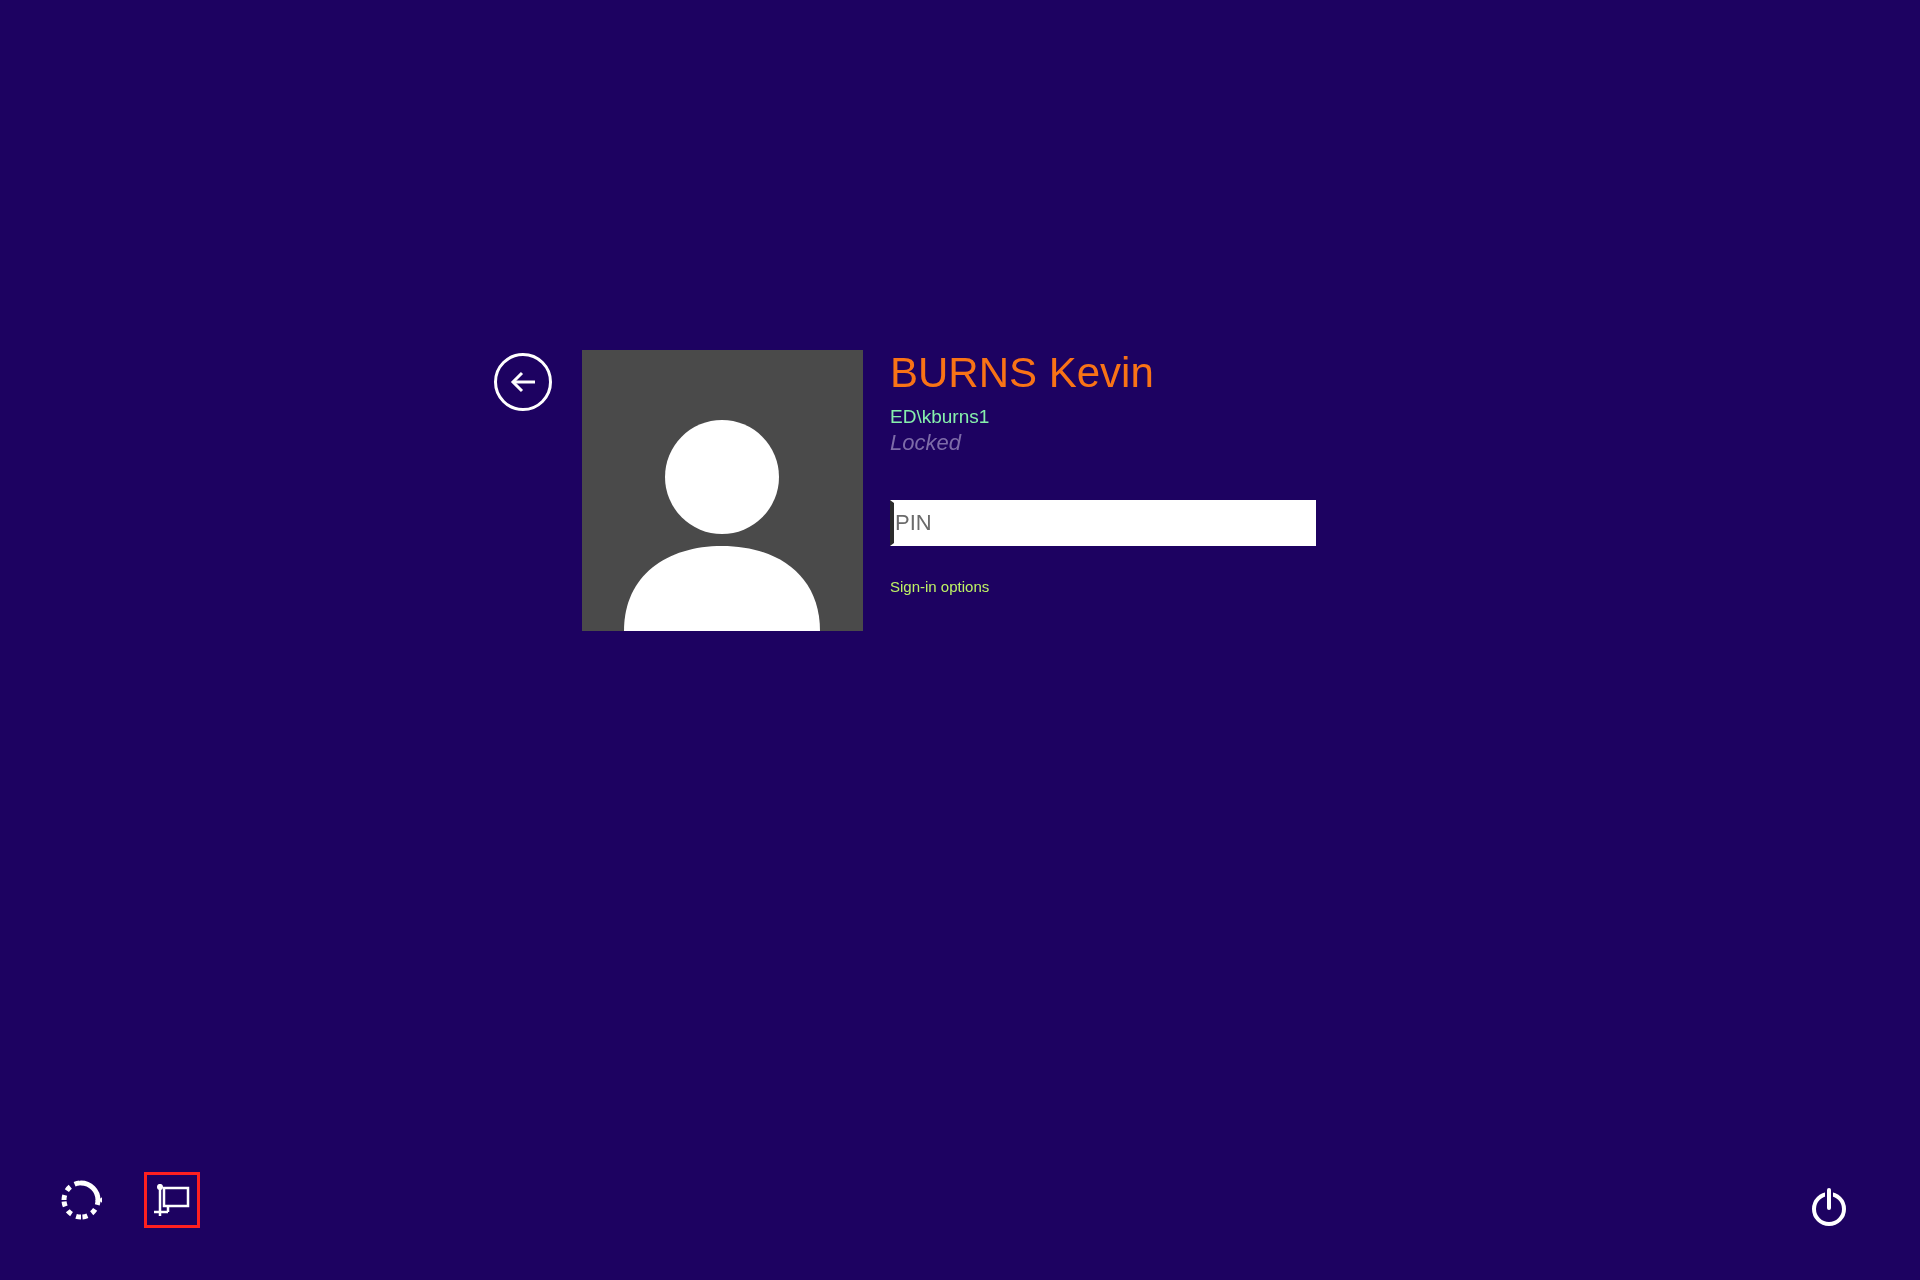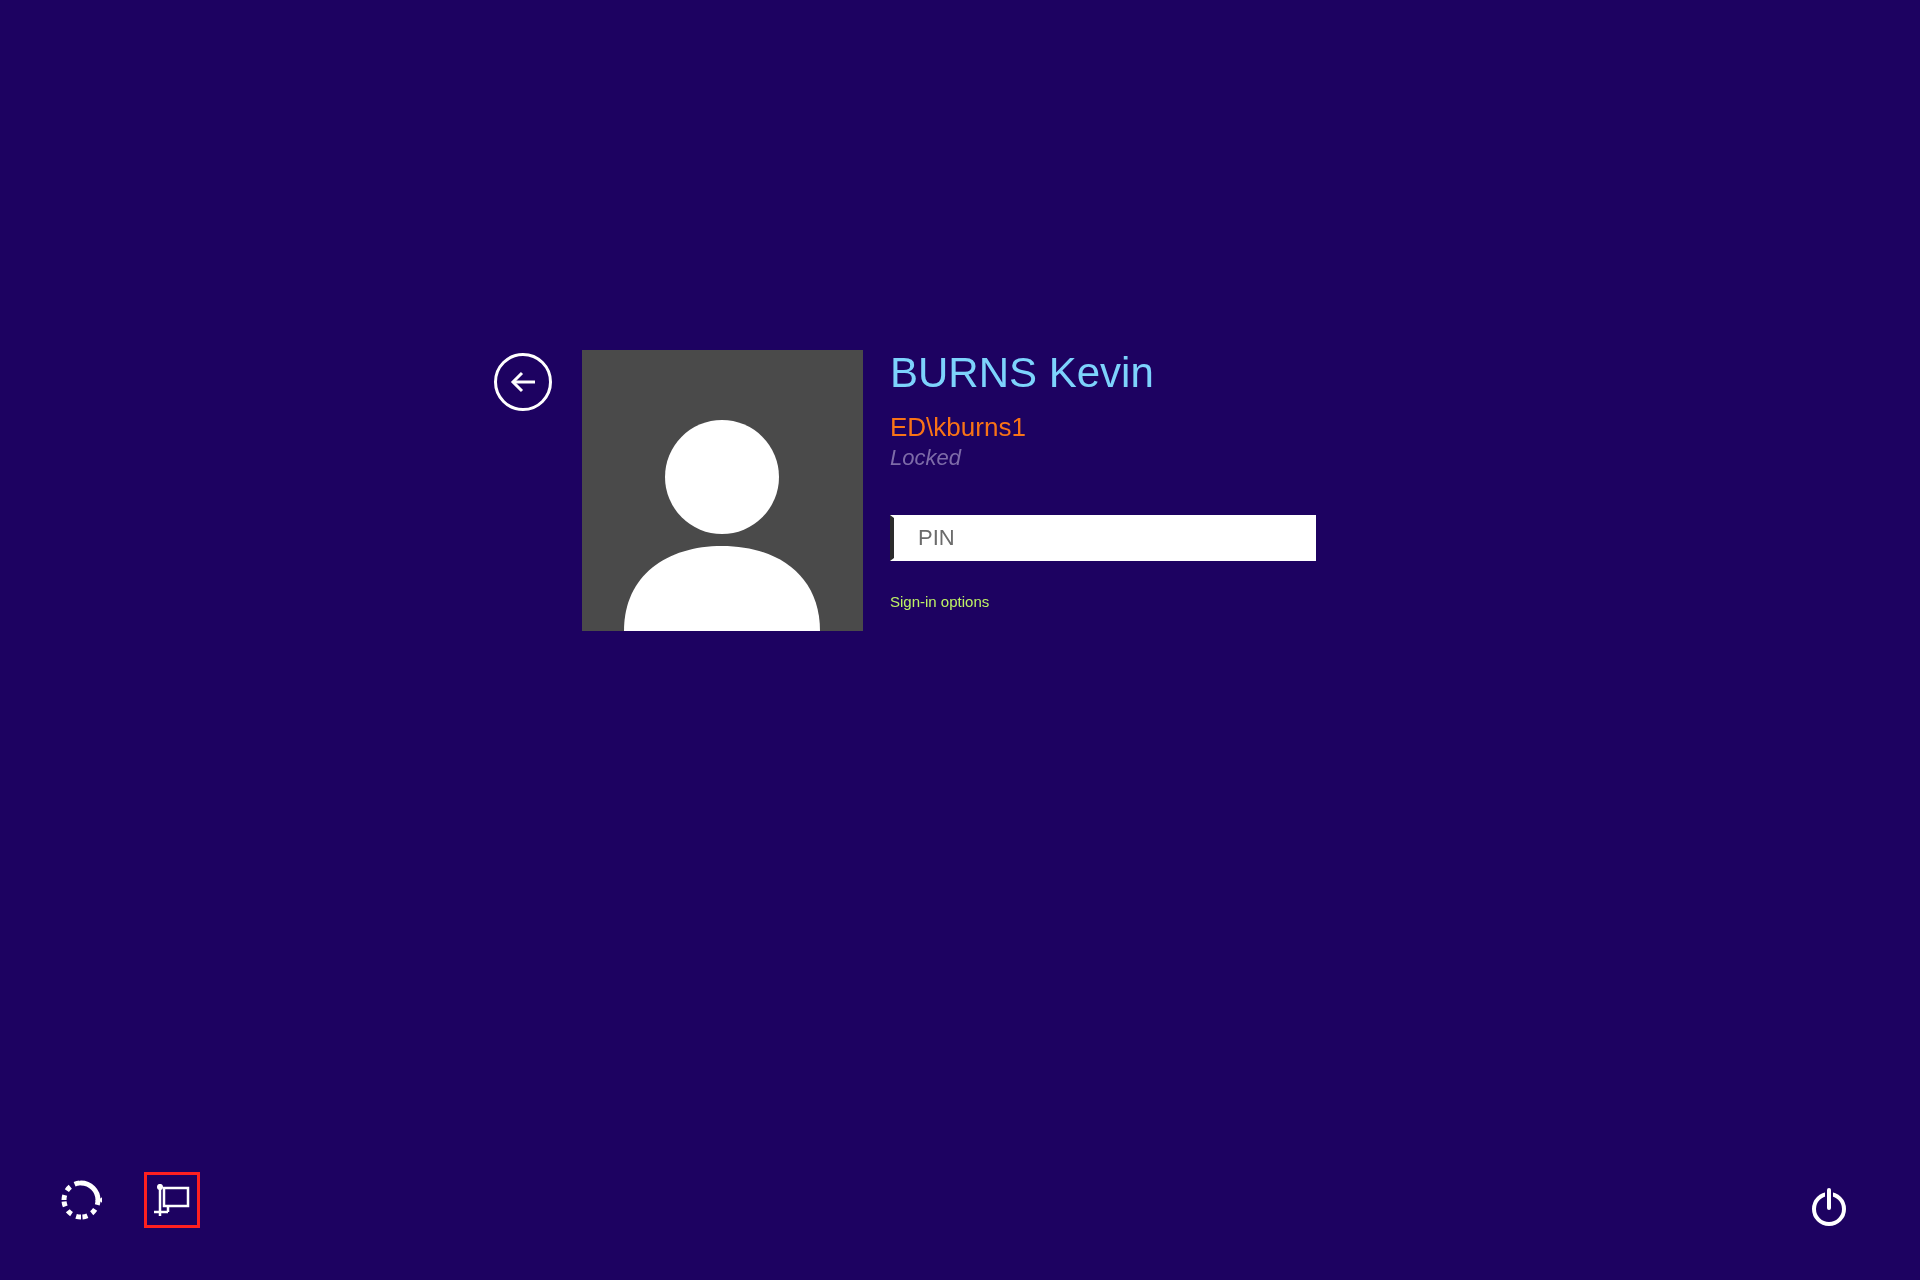--- a/index.html
+++ b/index.html
@@ -59,49 +59,49 @@
       width: 100%;
       height: 100%;
     }
     
     .user-info {
       display: flex;
       flex-direction: column;
     }
     
     .user-name {
-      color: #7dd3fc;
+      color: #f97316;
       font-size: 42px;
       font-weight: 300;
       line-height: 1.1;
-      margin-bottom: 16px;
+      margin-bottom: 10px;
     }
     
     .user-domain {
-      color: #f97316;
-      font-size: 26px;
+      color: #86efac;
+      font-size: 19px;
       font-weight: 400;
       margin-bottom: 2px;
     }
     
     .lock-status {
       color: #7d6ba8;
       font-size: 22px;
       font-weight: 400;
       margin-bottom: 44px;
       font-style: italic;
     }
     
     .pin-input {
       width: 426px;
       height: 46px;
       background-color: #ffffff;
       border: 3px solid #ffffff;
       border-left: 4px solid #2b2b2b;
-      padding: 0 24px;
+      padding: 0 1px;
       font-size: 22px;
       font-family: "Segoe UI", Arial, sans-serif;
       color: #2b2b2b;
       outline: none;
       margin-bottom: 32px;
     }
     
     .pin-input::placeholder {
       color: #6b6b6b;
     }

